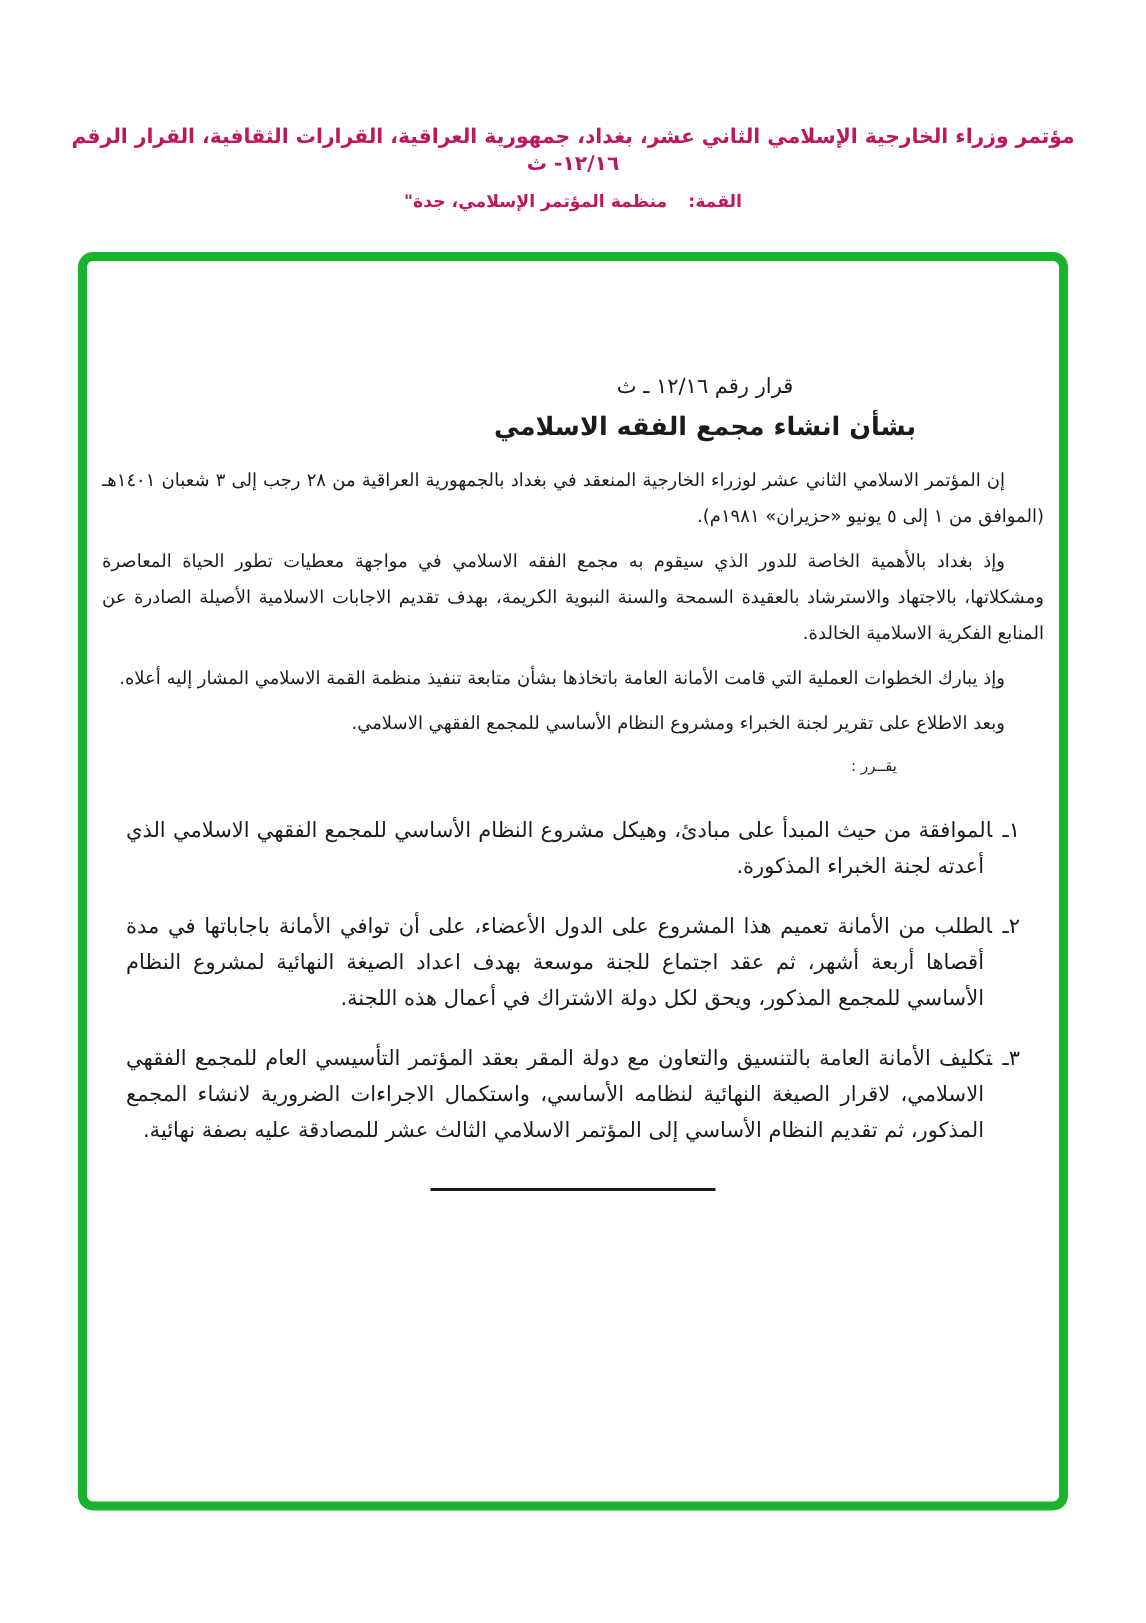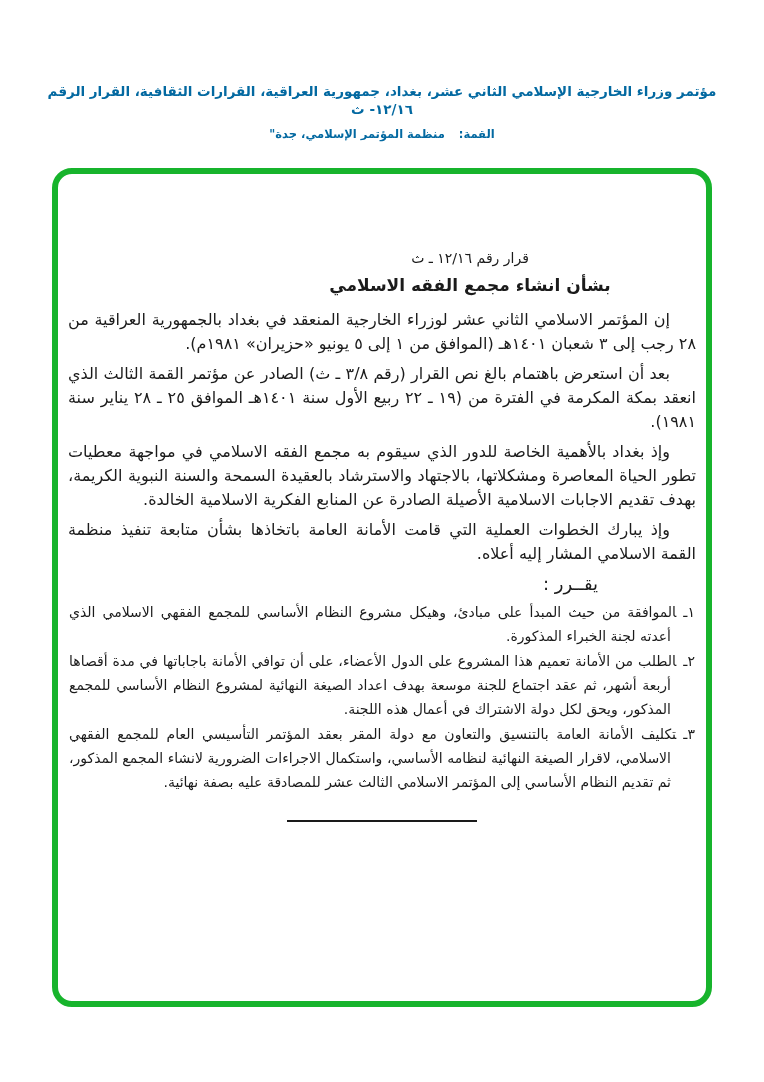--- a/index.html
+++ b/index.html
@@ -14,42 +14,42 @@
     height: 1082px;
     background: #ffffff;
     overflow: hidden;
     color: #1b1b1b;
   }
   
   .doc-header {
     padding-top: 82px;
     text-align: center;
     direction: rtl;
-    color: #0369a1;
+    color: #be185d;
   }
   .doc-header .line1 {
     font-size: 13.5px;
     font-weight: bold;
     padding: 0 40px;
     line-height: 18px;
   }
   .doc-header .line2 {
     margin-top: 9px;
     font-size: 11.5px;
     font-weight: bold;
   }
   .doc-header .line2 .src-label { margin-left: 10px; }
   
   .green-box {
     box-sizing: border-box;
     width: 660px;
     height: 839px;
     margin: 27px auto 0 auto;
     border: 6px solid #17b42c;
-    border-radius: 20px;
+    border-radius: 10px;
     padding: 74px 10px 0 10px;
     direction: rtl;
     overflow: hidden;
   }
   
   .res-title {
     text-align: center;
     transform: translateX(88px);
     margin-bottom: 10px;
   }
@@ -59,38 +59,38 @@
   }
   .res-title .t2 {
     font-size: 17px;
     font-weight: bold;
     line-height: 26px;
     margin-top: 3px;
   }
   
   .para {
     margin: 0 0 6px 0;
-    font-size: 16px;
+    font-size: 12px;
     line-height: 24px;
     text-align: justify;
     text-indent: 26px;
     color: #1b1b1b;
   }
   .decides {
-    font-size: 18px;
+    font-size: 10px;
     line-height: 24px;
-    margin: 2px 98px 4px 0;
+    margin: 2px 98px 18px 0;
   }
   .res-item {
     font-size: 14px;
     line-height: 24px;
     text-align: justify;
     padding-right: 24px;
     text-indent: -24px;
-    margin: 1px;
+    margin: 16px;
   }
   .res-item .num { margin-left: 7px; }
   
   .divider {
     width: 190px;
     height: 0;
     border-top: 2px solid #1a1a1a;
     margin: 26px auto 0 auto;
   }
 </style>
@@ -109,26 +109,26 @@
 
   <div class="green-box">
 
     <div class="res-title">
       <div class="t1">قرار رقم ١٢/١٦ ـ ث</div>
       <div class="t2">بشأن انشاء مجمع الفقه الاسلامي</div>
     </div>
 
     <p class="para">إن المؤتمر الاسلامي الثاني عشر لوزراء الخارجية المنعقد في بغداد بالجمهورية العراقية من ٢٨ رجب إلى ٣ شعبان ١٤٠١هـ (الموافق من ١ إلى ٥ يونيو «حزيران» ١٩٨١م).</p>
 
-    <p class="para">بعد أن استعرض باهتمام بالغ نص القرار (رقم ٣/٨ ـ ث) الصادر عن مؤتمر القمة الثالث الذي انعقد بمكة المكرمة في الفترة من (١٩ ـ ٢٢ ربيع الأول سنة ١٤٠١هـ الموافق ٢٥ ـ ٢٨ يناير سنة ١٩٨١).</p>
 
     <p class="para">وإذ بغداد بالأهمية الخاصة للدور الذي سيقوم به مجمع الفقه الاسلامي في مواجهة معطيات تطور الحياة المعاصرة ومشكلاتها، بالاجتهاد والاسترشاد بالعقيدة السمحة والسنة النبوية الكريمة، بهدف تقديم الاجابات الاسلامية الأصيلة الصادرة عن المنابع الفكرية الاسلامية الخالدة.</p>
 
     <p class="para">وإذ يبارك الخطوات العملية التي قامت الأمانة العامة باتخاذها بشأن متابعة تنفيذ منظمة القمة الاسلامي المشار إليه أعلاه.</p>
 
+    <p class="para">وبعد الاطلاع على تقرير لجنة الخبراء ومشروع النظام الأساسي للمجمع الفقهي الاسلامي.</p>
 
     <div class="decides">يقــرر :</div>
 
     <div class="res-item">
       <span class="num">١ـ</span><span>الموافقة من حيث المبدأ على مبادئ، وهيكل مشروع النظام الأساسي للمجمع الفقهي الاسلامي الذي أعدته لجنة الخبراء المذكورة.</span>
     </div>
 
     <div class="res-item">
       <span class="num">٢ـ</span><span>الطلب من الأمانة تعميم هذا المشروع على الدول الأعضاء، على أن توافي الأمانة باجاباتها في مدة أقصاها أربعة أشهر، ثم عقد اجتماع للجنة موسعة بهدف اعداد الصيغة النهائية لمشروع النظام الأساسي للمجمع المذكور، ويحق لكل دولة الاشتراك في أعمال هذه اللجنة.</span>
     </div>

